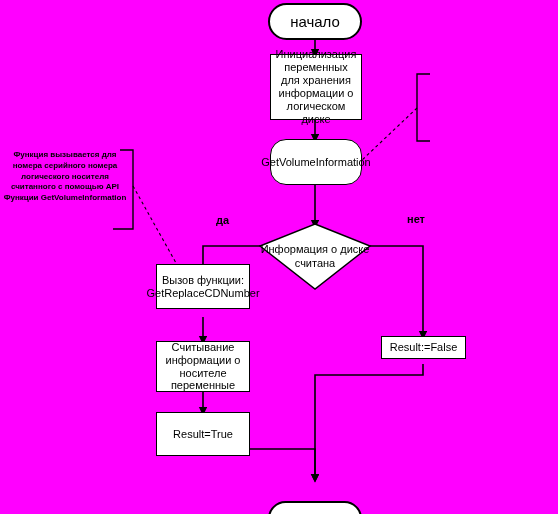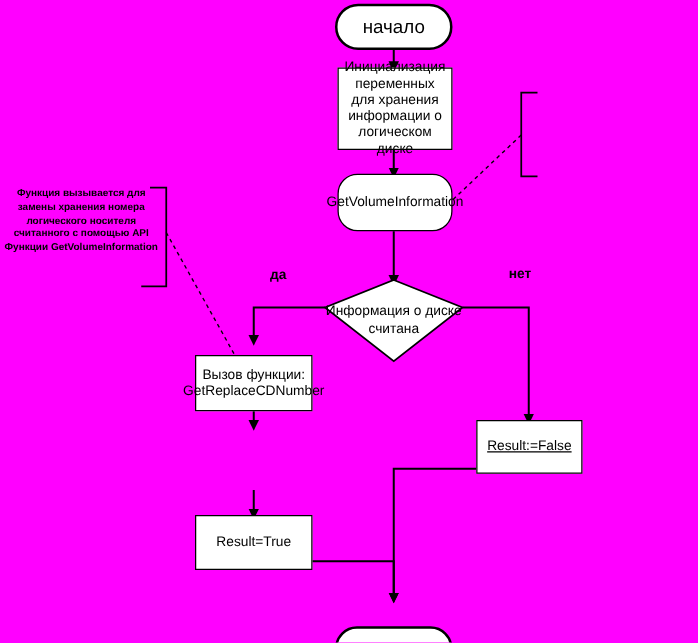--- a/index.html
+++ b/index.html
@@ -142,33 +142,36 @@
   </div>
 
   <div class="decision-wrap" style="left:260px; top:224px; width:110px; height:65px;text-decoration:underline;">
     <div class="decision-label">Информация о диске считана</div>
   </div>
 
   <div class="branch-label" style="left:216px; top:214px;">да</div>
 
   <div class="branch-label" style="left:407px; top:213px;">нет</div>
 
-  <div class="node process" style="left:156px; top:284px; width:94px; height:45px;">
+  <div class="node process" style="left:156px; top:264px; width:94px; height:45px;">
     <span>Вызов функции: GetReplaceCDNumber</span>
   </div>
 
+  <div class="node process" style="left:156px; top:341px; width:94px; height:51px;">
+    <span>Считывание информации о носителе переменные</span>
+  </div>
 
   <div class="node process mono" style="left:156px; top:412px; width:94px; height:44px;">
     <span>Result=True</span>
   </div>
 
-  <div class="node process mono" style="left:381px; top:336px; width:85px; height:43px;text-decoration:underline;">
+  <div class="node process mono" style="left:381px; top:336px; width:85px; height:23px;">
     <span>Result:=False</span>
   </div>
 
   <div class="node terminator" style="left:268px; top:477px; width:94px; height:35px;margin-top:24px;">
     <span>конец</span>
   </div>
 
-  <div class="note" style="left:2px; top:150px; width:126px;">Функция вызывается для замены хранения номера логического носителя считанного с помощью API Функции GetVolumeInformation</div>
+  <div class="note" style="left:2px; top:150px; width:126px;">Функция вызывается для номера серийного номера логического носителя считанного с помощью API Функции GetVolumeInformation</div>
 
 
 </div>
 
 </body></html>

